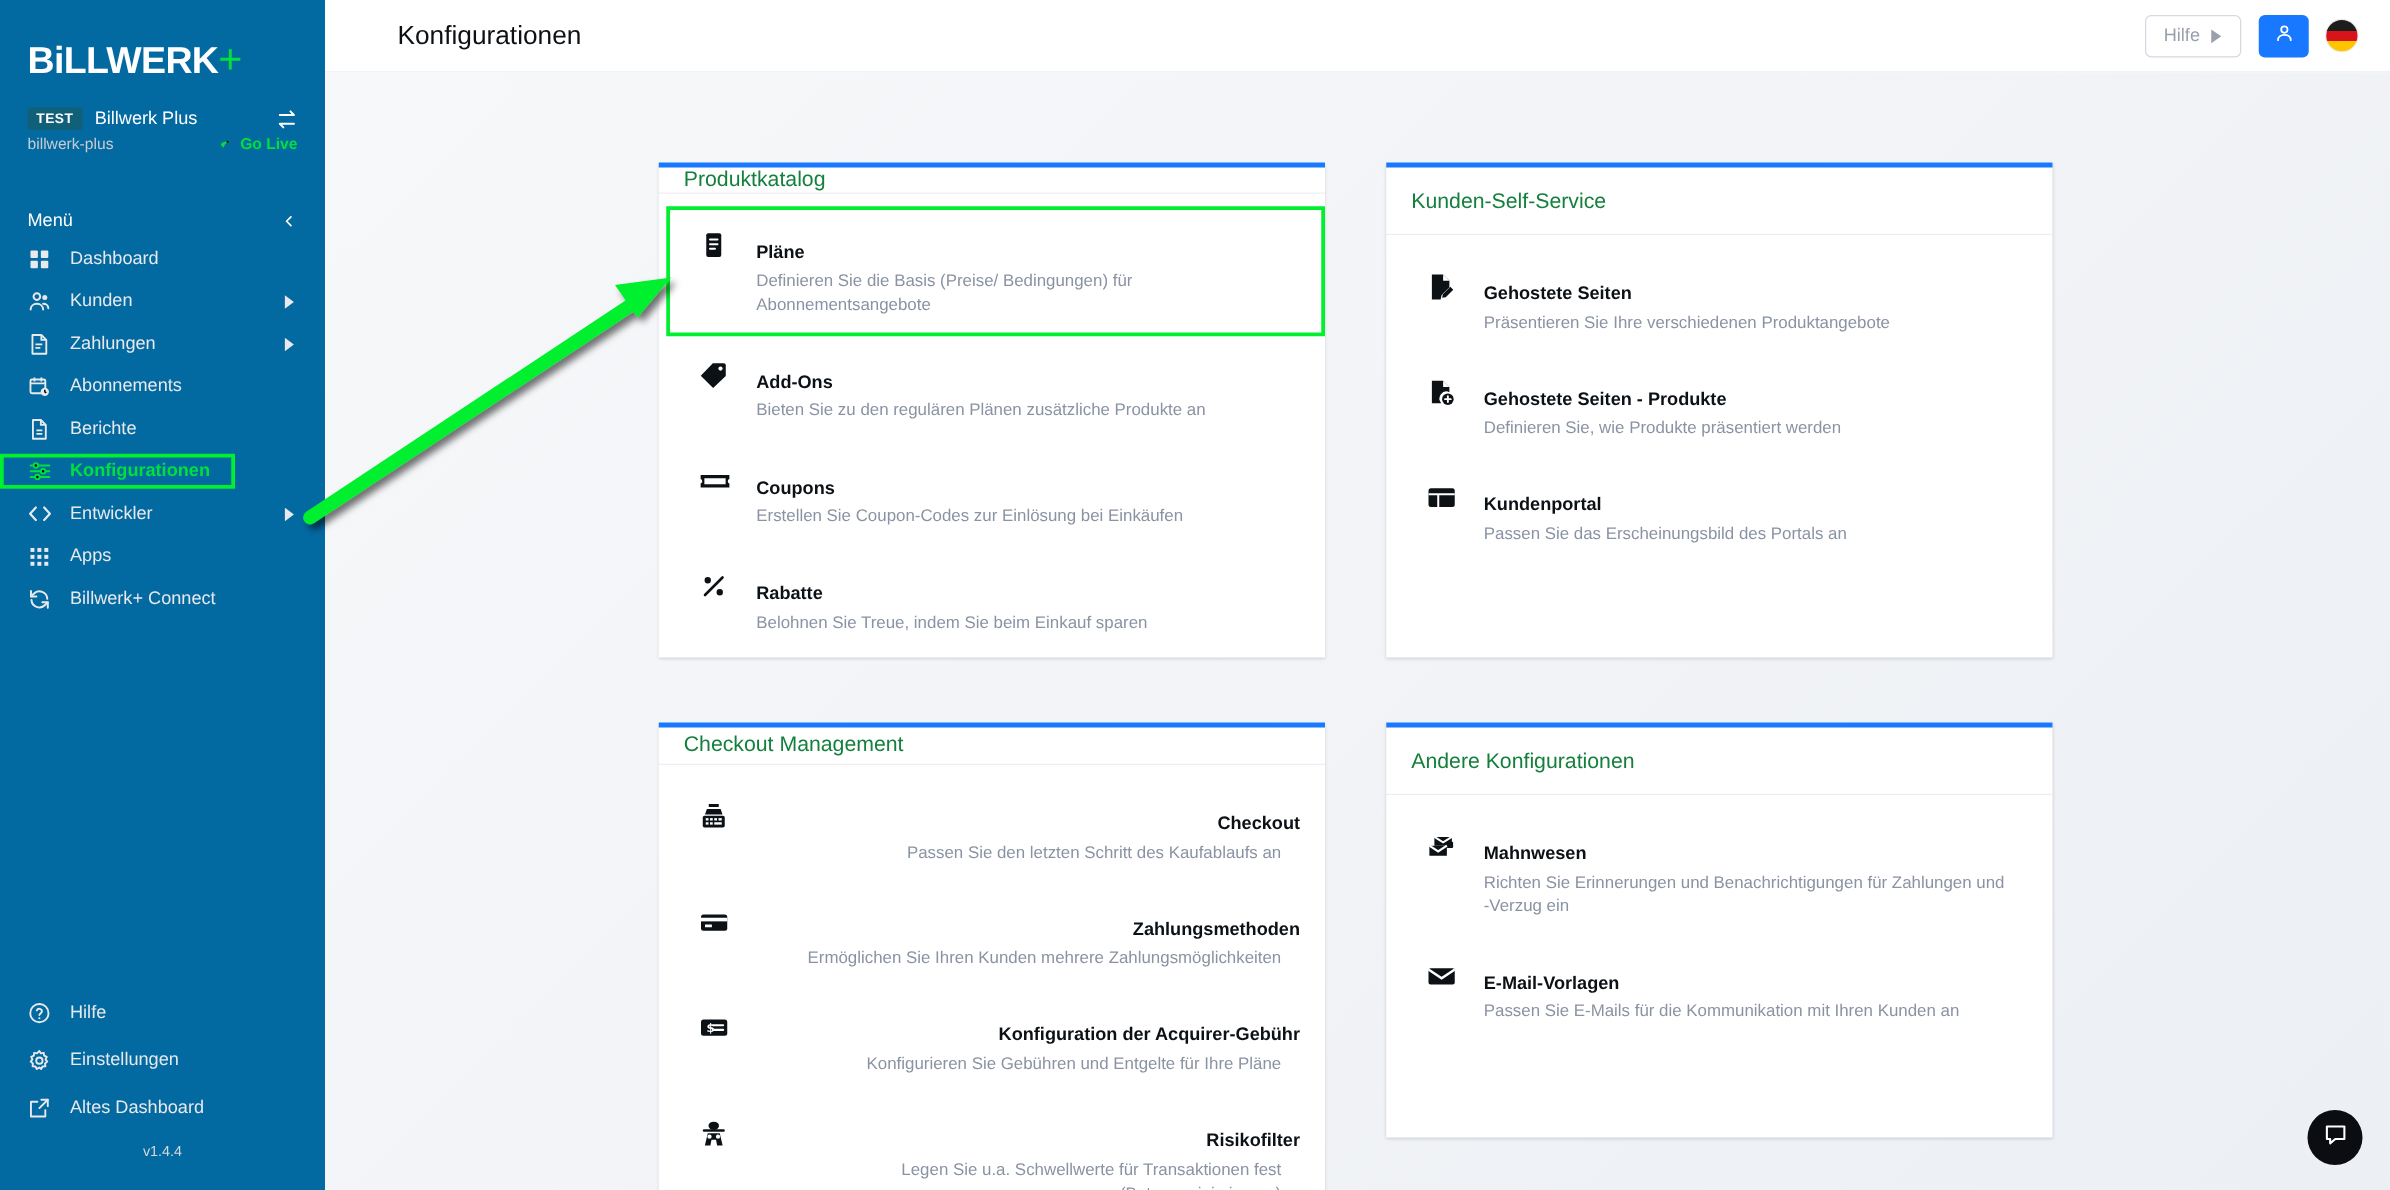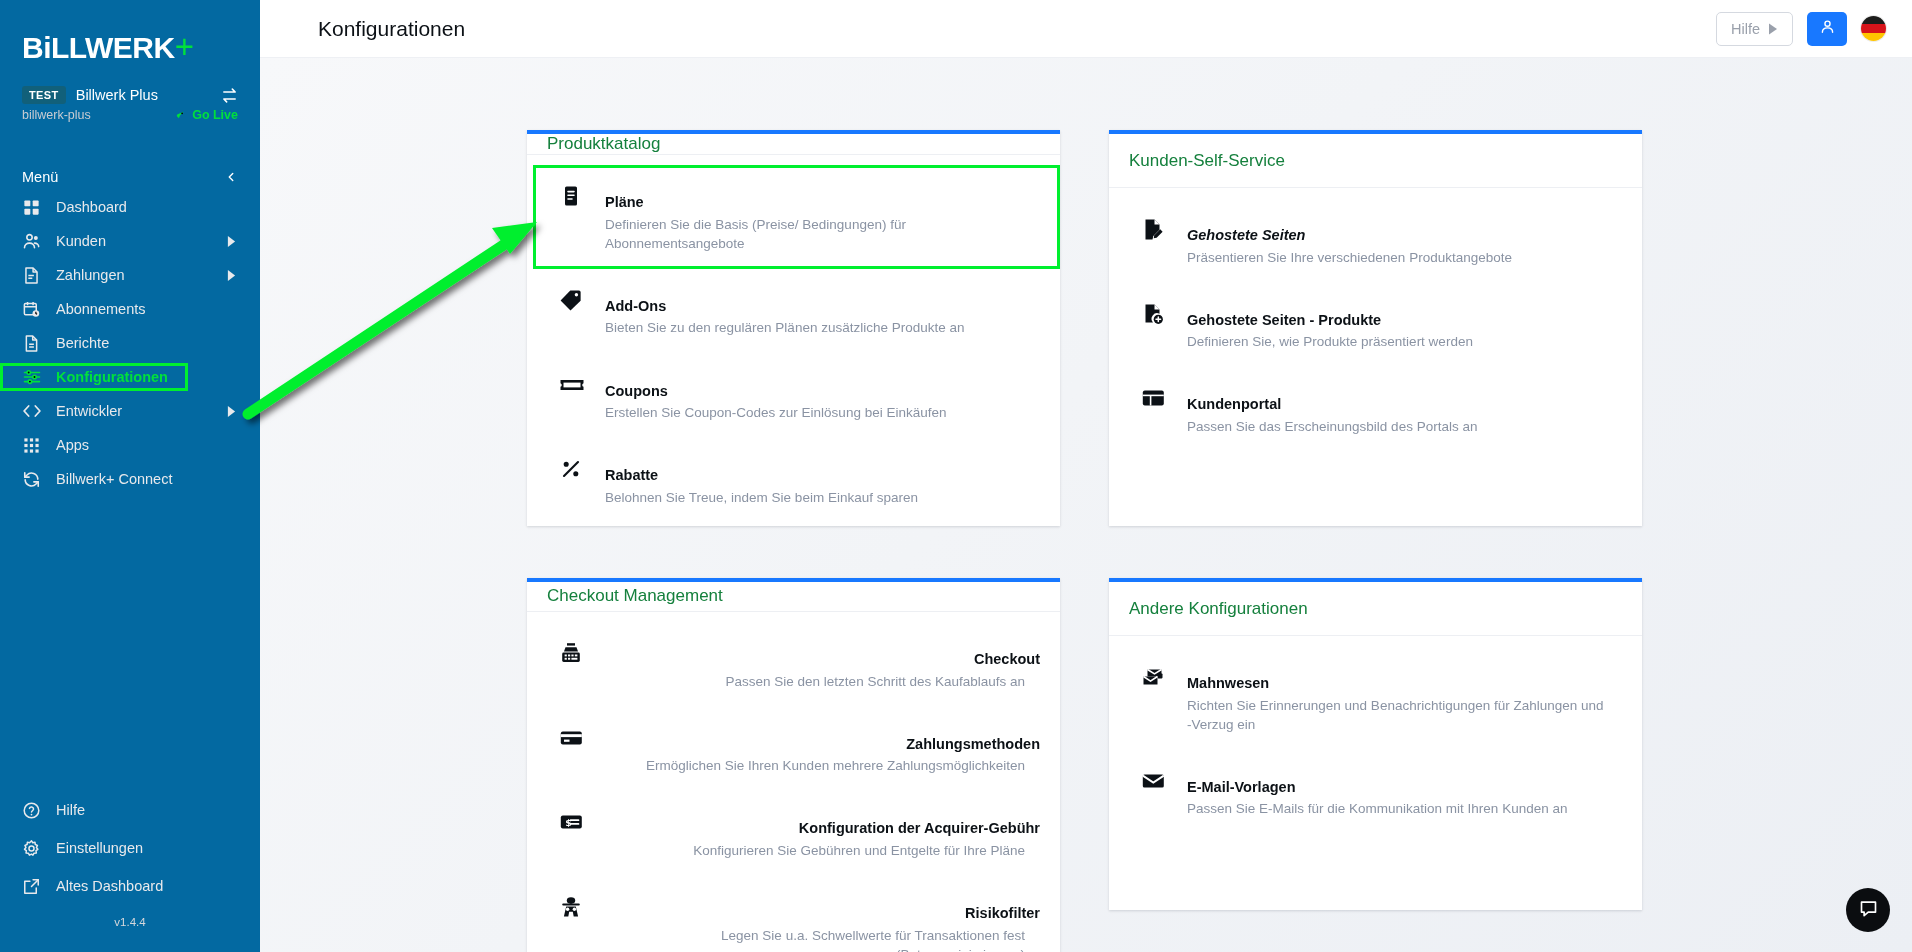--- a/index.html
+++ b/index.html
@@ -460,21 +460,21 @@
 
             <div class="entry">
               <span class="entry-ico">
                 <svg width="24" height="24" viewBox="0 0 24 24" fill="currentColor">
                     <path d="M4.5 2.5h9l5 5v5.3l-6.2 6.2-.8 3.5H4.5z"></path>
                     <path d="M13.5 2.5v5h5" fill="#fff"></path>
                     <path d="M19.2 12.3l2.4 2.4-6 6-2.9.5.6-2.9z"></path>
                   </svg>
               </span>
               <span class="entry-txt" style="display: block;">
-                <span class="entry-title" style="display: block; font-style: italic;">Gehostete Seiten</span>
+                <span class="entry-title" style="display: block;">Gehostete Seiten</span>
                 <span class="entry-desc" style="display: block;">Präsentieren Sie Ihre verschiedenen Produktangebote</span>
               </span>
             </div>
 
             <div class="entry">
               <span class="entry-ico">
                 <svg width="24" height="24" viewBox="0 0 24 24" fill="currentColor">
                     <path d="M4.5 2.5h9l5 5v4.2a5.6 5.6 0 0 0-6.5 8.8H4.5z"></path>
                     <path d="M13.5 2.5v5h5" fill="#fff"></path>
                     <circle cx="17.3" cy="17.3" r="4.6"></circle>

